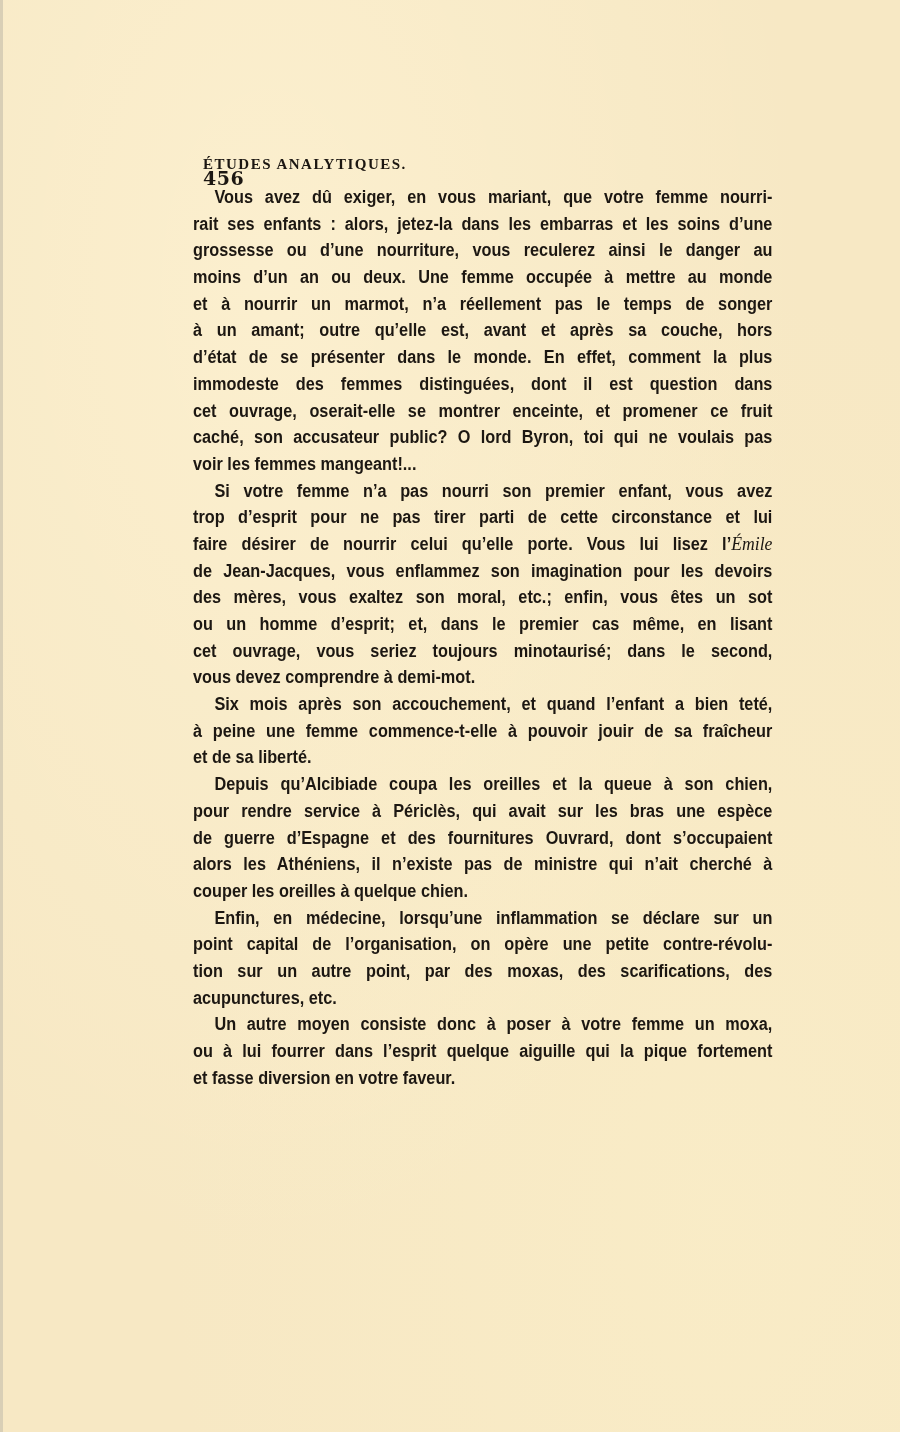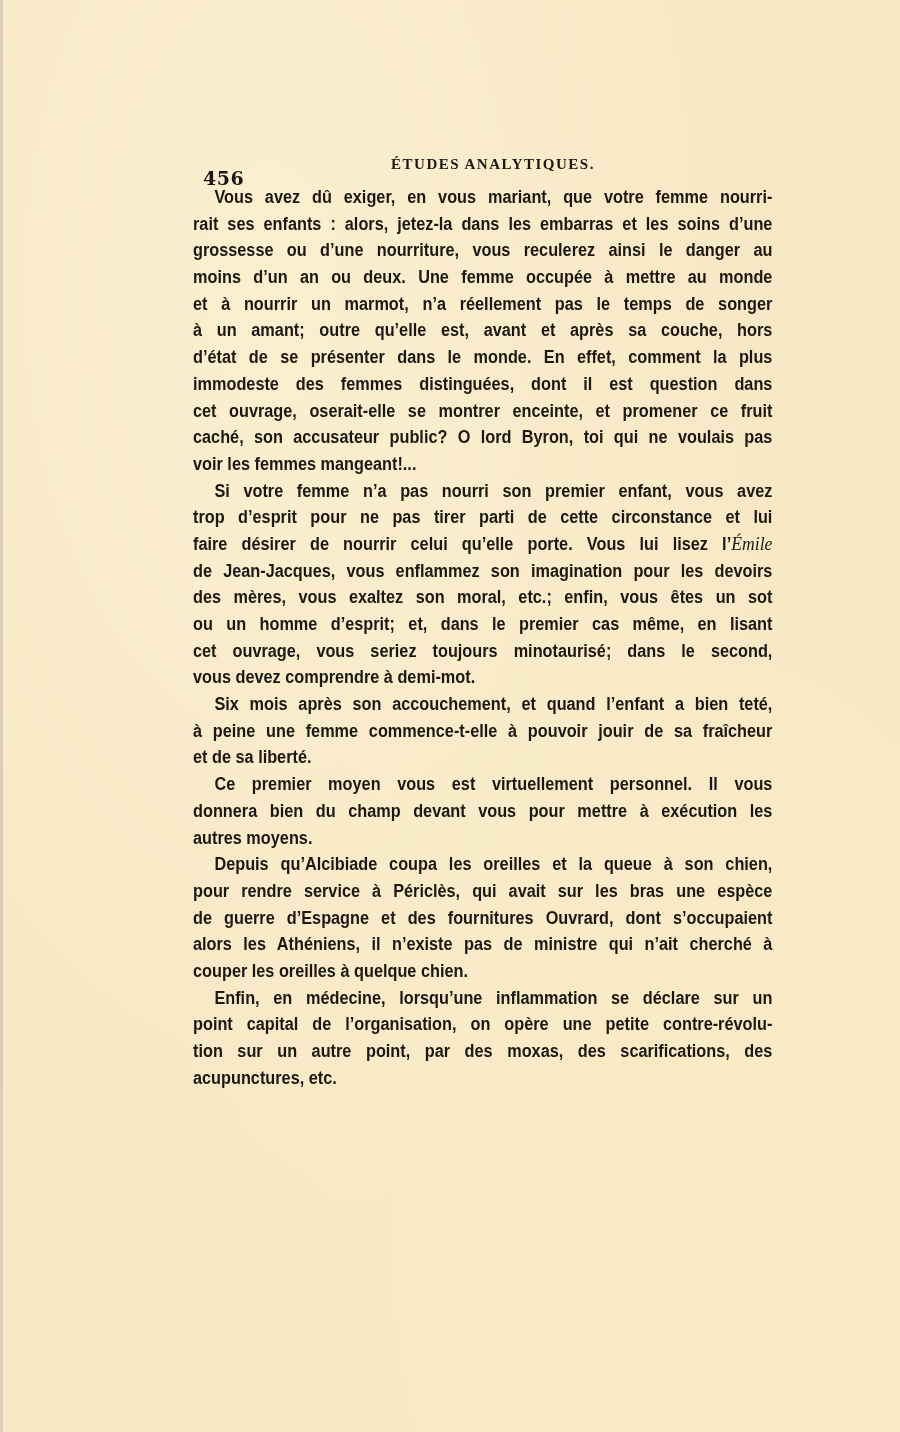--- a/index.html
+++ b/index.html
@@ -40,21 +40,21 @@
       font-family: "DejaVu Serif", serif;
       font-weight: bold;
       font-size: 19px;
       letter-spacing: 0.5px;
     }
     .running-title {
       position: absolute;
       left: 0;
       width: 580px;
       top: 3px;
-      text-align: center;
+      text-align: left;
       font-family: "Liberation Serif", serif;
       font-weight: bold;
       font-size: 15px;
       letter-spacing: 1.5px;
     }
     .text-block {
       position: absolute;
       left: 193px;
       top: 184px;
       width: 580px;
@@ -123,36 +123,36 @@
     <span class="line">cet ouvrage, vous seriez toujours minotaurisé; dans le second,</span>
     <span class="line last">vous devez comprendre à demi-mot.</span>
   </div>
 
   <div>
     <span class="line indent">Six mois après son accouchement, et quand l’enfant a bien teté,</span>
     <span class="line">à peine une femme commence-t-elle à pouvoir jouir de sa fraîcheur</span>
     <span class="line last">et de sa liberté.</span>
   </div>
 
-  <div>
-    <span class="line indent">Ce premier moyen vous est virtuellement personnel. Il vous</span>
-    <span class="line">donnera bien du champ devant vous pour mettre à exécution les</span>
-    <span class="line last">autres moyens.</span>
-  </div>
 
   <div>
     <span class="line indent">Depuis qu’Alcibiade coupa les oreilles et la queue à son chien,</span>
     <span class="line">pour rendre service à Périclès, qui avait sur les bras une espèce</span>
     <span class="line">de guerre d’Espagne et des fournitures Ouvrard, dont s’occupaient</span>
     <span class="line">alors les Athéniens, il n’existe pas de ministre qui n’ait cherché à</span>
     <span class="line last">couper les oreilles à quelque chien.</span>
   </div>
 
   <div>
     <span class="line indent">Enfin, en médecine, lorsqu’une inflammation se déclare sur un</span>
     <span class="line">point capital de l’organisation, on opère une petite contre-révolu-</span>
     <span class="line">tion sur un autre point, par des moxas, des scarifications, des</span>
     <span class="line last">acupunctures, etc.</span>
   </div>
 
+  <div>
+    <span class="line indent">Un autre moyen consiste donc à poser à votre femme un moxa,</span>
+    <span class="line">ou à lui fourrer dans l’esprit quelque aiguille qui la pique fortement</span>
+    <span class="line last">et fasse diversion en votre faveur.</span>
+  </div>
 
 
 </div>
 
 </body></html>

